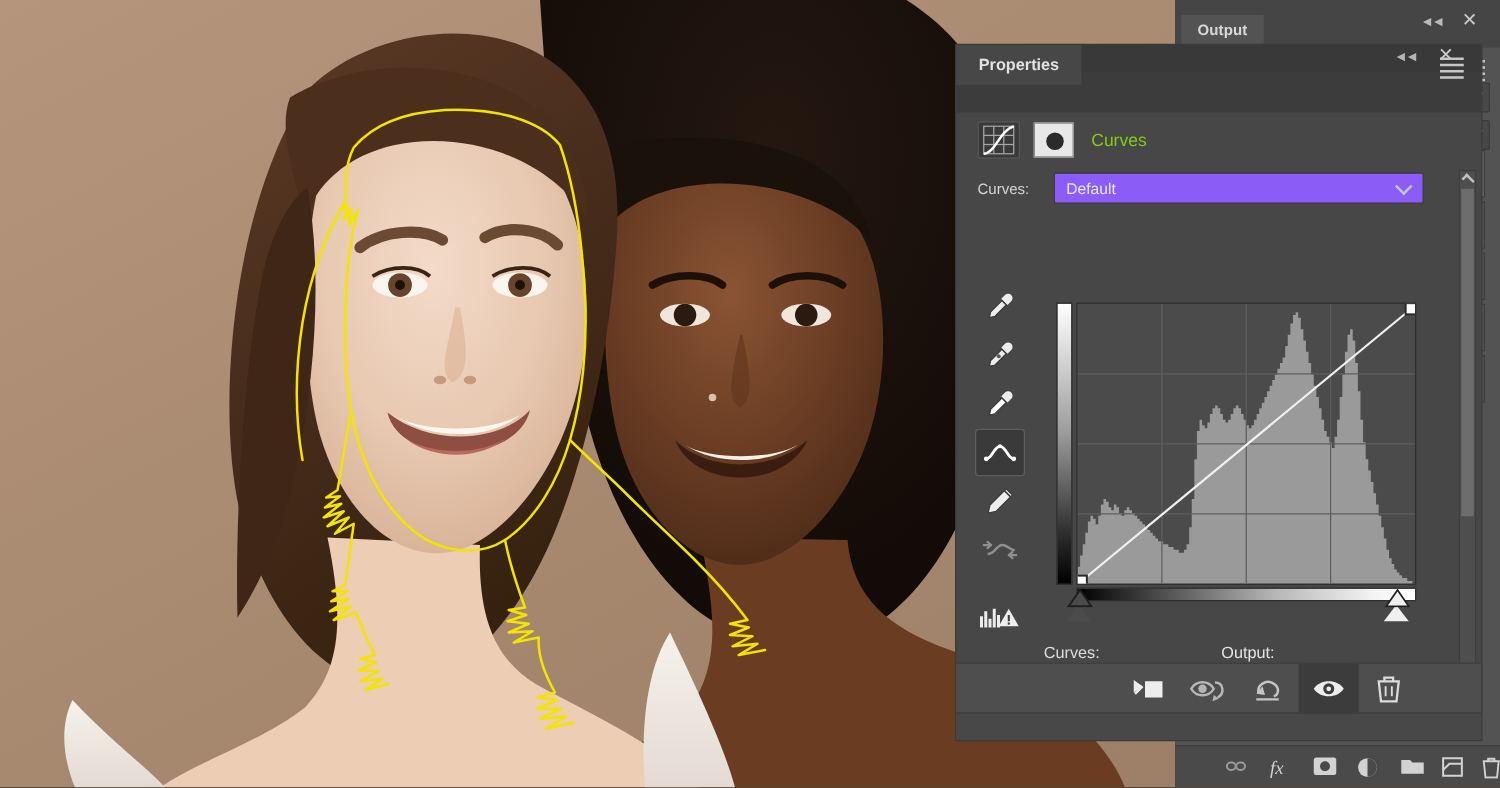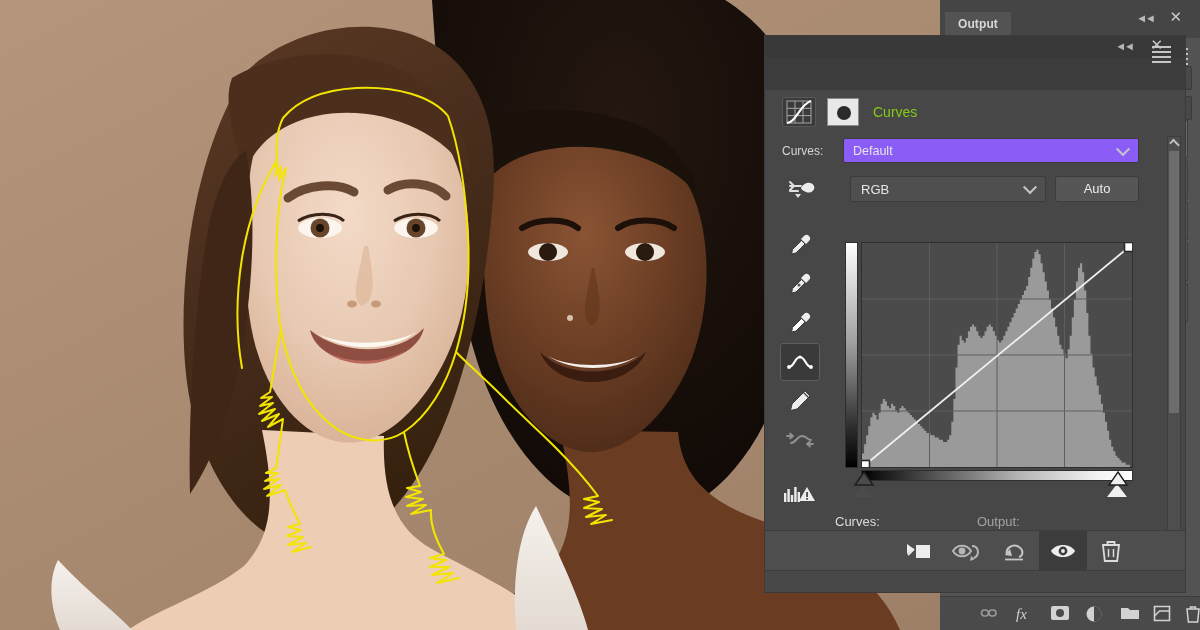--- a/index.html
+++ b/index.html
@@ -189,21 +189,21 @@
   #tri-black::after {
     content:""; position:absolute; left:-10px; top:0;
     width:0;height:0;border-left:10px solid transparent;border-right:10px solid transparent;
     border-bottom:13px solid transparent; filter:none;
   }
   #tri-white { left: 262px; border-bottom: 13px solid #f0f0f0; }
 
   
   #io-row { position: absolute; left: 0; top: 474px; width: 420px; height: 30px; }
   #input-label { position: absolute; left: 70px; top: 4px; color: #dcdcdc; font-size: 13px; }
-  #output-label { position: absolute; left: 212px; top: 4px; color: #a3a3a3; font-size: 13px; }
+  #output-label { position: absolute; left: 212px; top: 4px; color: #e5e5e5; font-size: 13px; }
 
   
   #prop-scroll {
     position: absolute; right: 4px; top: 100px; width: 14px; height: 420px;
     background: #4e4e4e; border: 1px solid #3d3d3d;
   }
   #prop-scroll-up, #prop-scroll-dn {
     position: absolute; left: 2px; width: 9px; height: 6px;
   }
   #prop-scroll-up { top: 4px; border-left:2px solid #c0c0c0; border-top:2px solid #c0c0c0; transform: rotate(45deg); }
@@ -444,20 +444,21 @@
     </div>
   </div>
 
   <div id="properties-panel">
 
     <div id="prop-topbar"></div>
     <div id="prop-collapse">◄◄</div>
     <div id="prop-close">✕</div>
 
     <div id="prop-tabstrip"></div>
+    <div id="prop-tab">Properties</div>
     <div id="prop-menu">
         <i></i>
         <i></i>
         <i></i>
         <i></i>
       </div>
 
     <div id="adj-header">
       <div id="curves-icon">
         <svg width="32" height="28" viewBox="0 0 32 28" class="ic">
@@ -476,35 +477,20 @@
     </div>
 
     <div id="preset-row">
       <span id="preset-label">Curves:</span>
       <div id="preset-select">
         <span id="preset-value">Default</span>
         <span class="sel-chev"></span>
       </div>
     </div>
 
-    <div id="channel-row">
-      <span style="position:absolute;left:22px;top:3px;">
-        <svg width="30" height="24" viewBox="0 0 30 24">
-          <path d="M3 9 h11 M3 14 h8" stroke="#e0e0e0" stroke-width="2" stroke-linecap="round"></path>
-          <path d="M6 5 l4 4 l-4 4" fill="none" stroke="#e0e0e0" stroke-width="2" stroke-linecap="round" stroke-linejoin="round" transform="translate(-3,0)"></path>
-          <path d="M14 11 C 18 4, 25 5, 27 9 C 28.5 13, 24 17, 19 15 C 16 14, 14 12, 14 11 Z" fill="#ededed"></path>
-          <path d="M8 17 l3 4 l3 -4 Z" fill="#e0e0e0"></path>
-        </svg>
-      </span>
-      <div id="channel-select">
-        <span id="channel-value">RGB</span>
-        <span class="sel-chev"></span>
-      </div>
-      <div id="auto-button">Auto</div>
-    </div>
 
     <div id="tool-col">
 
       <div class="tool-btn">
         <svg width="26" height="26" viewBox="0 0 26 26" class="ic">
           <path d="M17 4 a3.5 3.5 0 0 1 5 5 l-3 3 l-5 -5 Z" fill="#ededed"></path>
           <path d="M14.5 8.5 l3.5 3.5 l-9 9 l-4.5 1 l1 -4.5 Z" fill="#ededed" stroke="#3a3a3a" stroke-width="1"></path>
         </svg>
       </div>
 

